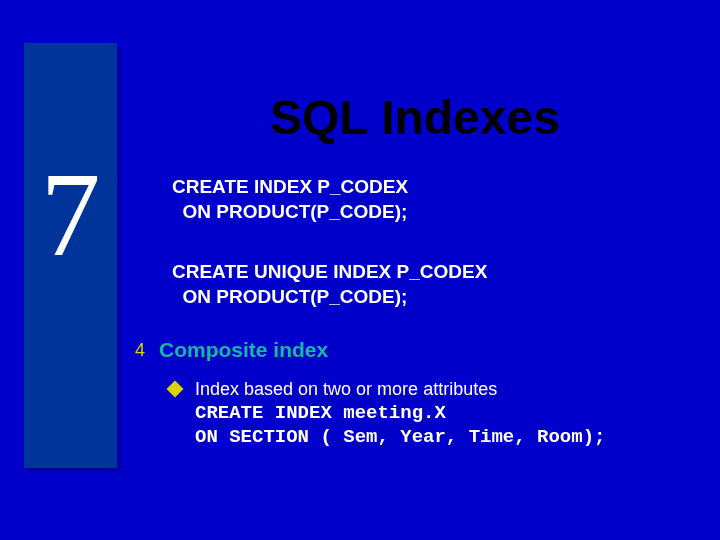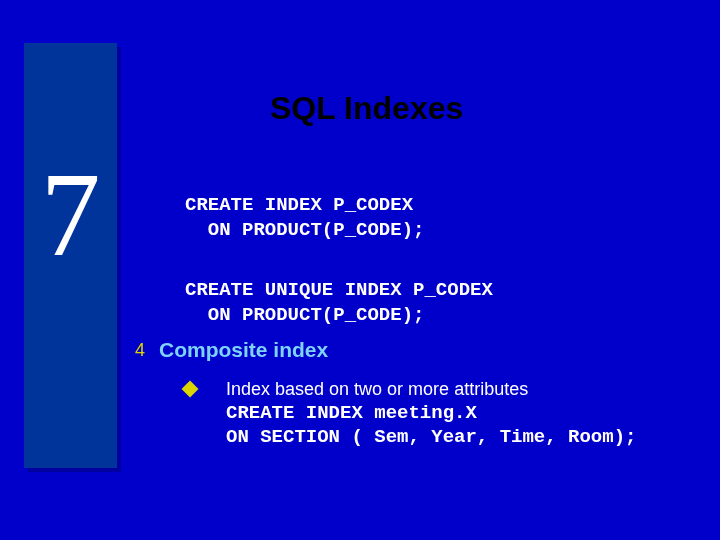--- a/index.html
+++ b/index.html
@@ -33,62 +33,61 @@
     font-family: "Times New Roman", Times, serif;
     font-size: 120px;
     font-weight: 400;
     color: #ffffff;
     line-height: 1;
   }
   .title {
     position: absolute;
     left: 270px;
     top: 90px;
-    font-size: 32px;
+    font-size: 48px;
     font-weight: bold;
     color: #000000;
   }
   .code-block {
     position: absolute;
-    left: 185px;
-    font-family: Liberation Mono, monospace;
+    left: 172px;
+    font-family: Liberation Sans, sans-serif;
     font-size: 19px;
     font-weight: bold;
     color: #ffffff;
     white-space: pre;
     line-height: 1.3;
-    margin-top: 18px;
   }
   .code1 { top: 175px; }
   .code2 { top: 260px; }
   .bullet-main {
     position: absolute;
     left: 135px;
     top: 338px;
     display: flex;
     align-items: flex-start;
     gap: 14px;
   }
   .bullet-main-icon {
     font-family: Arial, sans-serif;
     font-size: 18px;
     color: #dbd400;
     margin-top: 2px;
   }
   .bullet-main-text {
     font-size: 21px;
     font-weight: bold;
-    color: #7dd3fc;
+    color: #14b8a6;
   }
   .sub-bullet {
     position: absolute;
-    left: 184px;
+    left: 169px;
     display: flex;
     align-items: flex-start;
-    gap: 30px;
+    gap: 14px;
   }
   .sub1 { top: 378px; }
   .sub2 { top: 470px; }
   .sub-icon {
     width: 12px;
     height: 12px;
     background: #dbd400;
     transform: rotate(45deg);
     margin-top: 5px;
     flex-shrink: 0;

